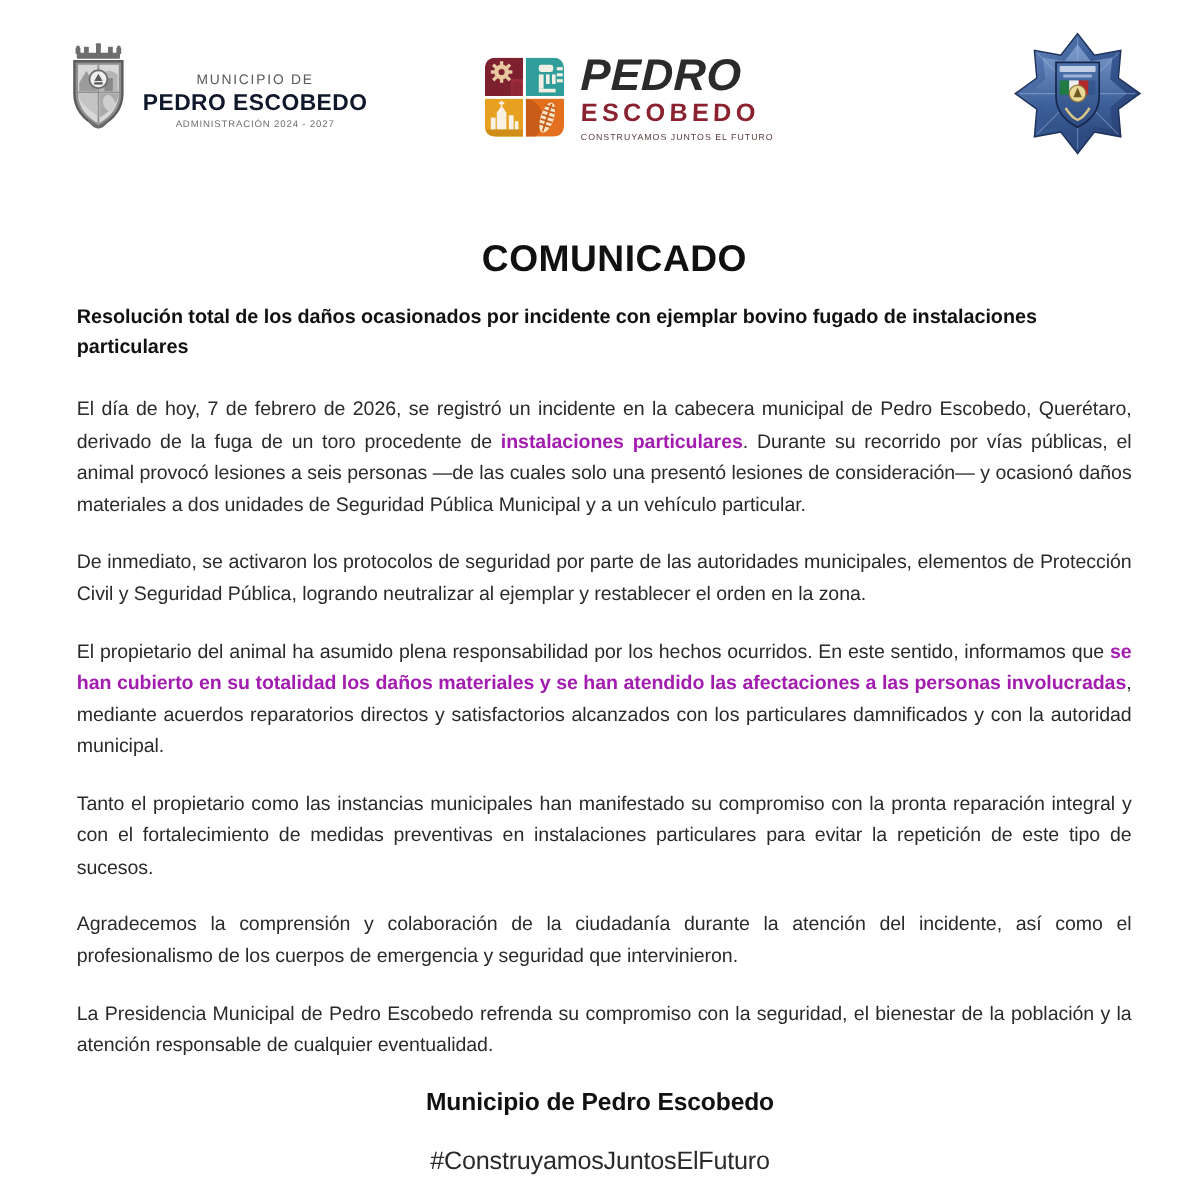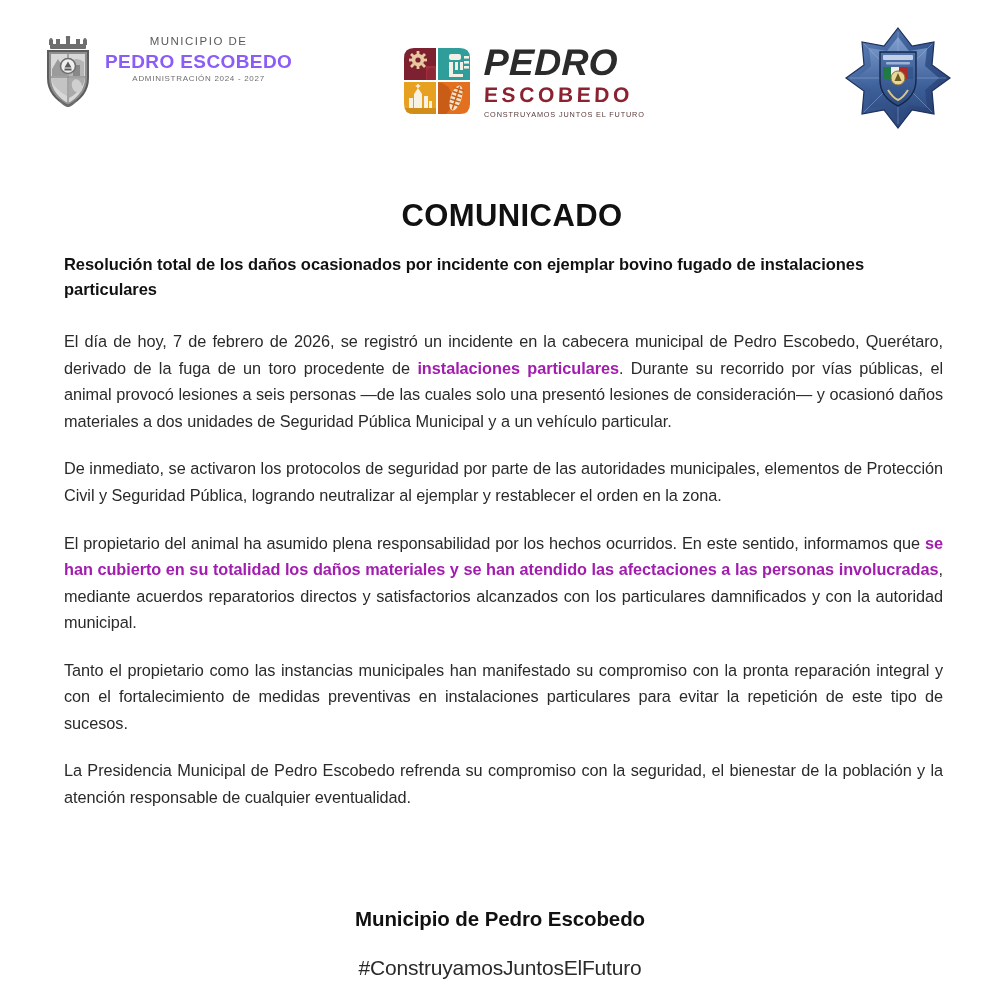--- a/index.html
+++ b/index.html
@@ -23,45 +23,45 @@
   .header {
     position: absolute;
     top: 0; left: 0;
     width: 1000px;
     height: 150px;
   }
 
   
   .crest-lockup {
     position: absolute;
-    left: 40px;
+    left: 54px;
     top: 36px;
     display: flex;
-    align-items: flex-start;
+    align-items: flex-end;
     gap: 9px;
   }
   .crest-svg { display: block; }
   .crest-text {
     display: flex;
     flex-direction: column;
     align-items: center;
     line-height: 1;
     color: #4a4a4a;
   }
   .crest-line1 {
     font-size: 11.5px;
     letter-spacing: 1.5px;
     color: #5a5a5a;
     margin-bottom: 4px;
   }
   .crest-line2 {
     font-size: 19px;
     font-weight: bold;
     letter-spacing: 0.4px;
-    color: #8b5cf6;
+    color: #0f172a;
     margin-bottom: 4px;
   }
   .crest-line3 {
     font-size: 8px;
     letter-spacing: 0.7px;
     color: #6e6e6e;
   }
 
   
   .brand-lockup {
@@ -381,19 +381,20 @@
 <div class="doc-title">COMUNICADO</div>
 
 <div class="content">
 
   <div class="subtitle">Resolución total de los daños ocasionados por incidente con ejemplar bovino fugado de instalaciones particulares</div>
 
   <p class="para"><span>El día de hoy, 7 de febrero de 2026, se registró un incidente en la cabecera municipal de Pedro Escobedo, Querétaro, derivado de la fuga de un toro procedente de </span><b>instalaciones particulares</b><span>. Durante su recorrido por vías públicas, el animal provocó lesiones a seis personas —de las cuales solo una presentó lesiones de consideración— y ocasionó daños materiales a dos unidades de Seguridad Pública Municipal y a un vehículo particular.</span></p>
   <p class="para"><span>De inmediato, se activaron los protocolos de seguridad por parte de las autoridades municipales, elementos de Protección Civil y Seguridad Pública, logrando neutralizar al ejemplar y restablecer el orden en la zona.</span></p>
   <p class="para"><span>El propietario del animal ha asumido plena responsabilidad por los hechos ocurridos. En este sentido, informamos que </span><b>se han cubierto en su totalidad los daños materiales y se han atendido las afectaciones a las personas involucradas</b><span>, mediante acuerdos reparatorios directos y satisfactorios alcanzados con los particulares damnificados y con la autoridad municipal.</span></p>
   <p class="para"><span>Tanto el propietario como las instancias municipales han manifestado su compromiso con la pronta reparación integral y con el fortalecimiento de medidas preventivas en instalaciones particulares para evitar la repetición de este tipo de sucesos.</span></p>
+  <p class="para"><span>Agradecemos la comprensión y colaboración de la ciudadanía durante la atención del incidente, así como el profesionalismo de los cuerpos de emergencia y seguridad que intervinieron.</span></p>
   <p class="para"><span>La Presidencia Municipal de Pedro Escobedo refrenda su compromiso con la seguridad, el bienestar de la población y la atención responsable de cualquier eventualidad.</span></p>
 </div>
 
 <div class="signature">
   <div class="sig-org">Municipio de Pedro Escobedo</div>
   <div class="sig-hashtag">#ConstruyamosJuntosElFuturo</div>
 </div>
 
 </body></html>

